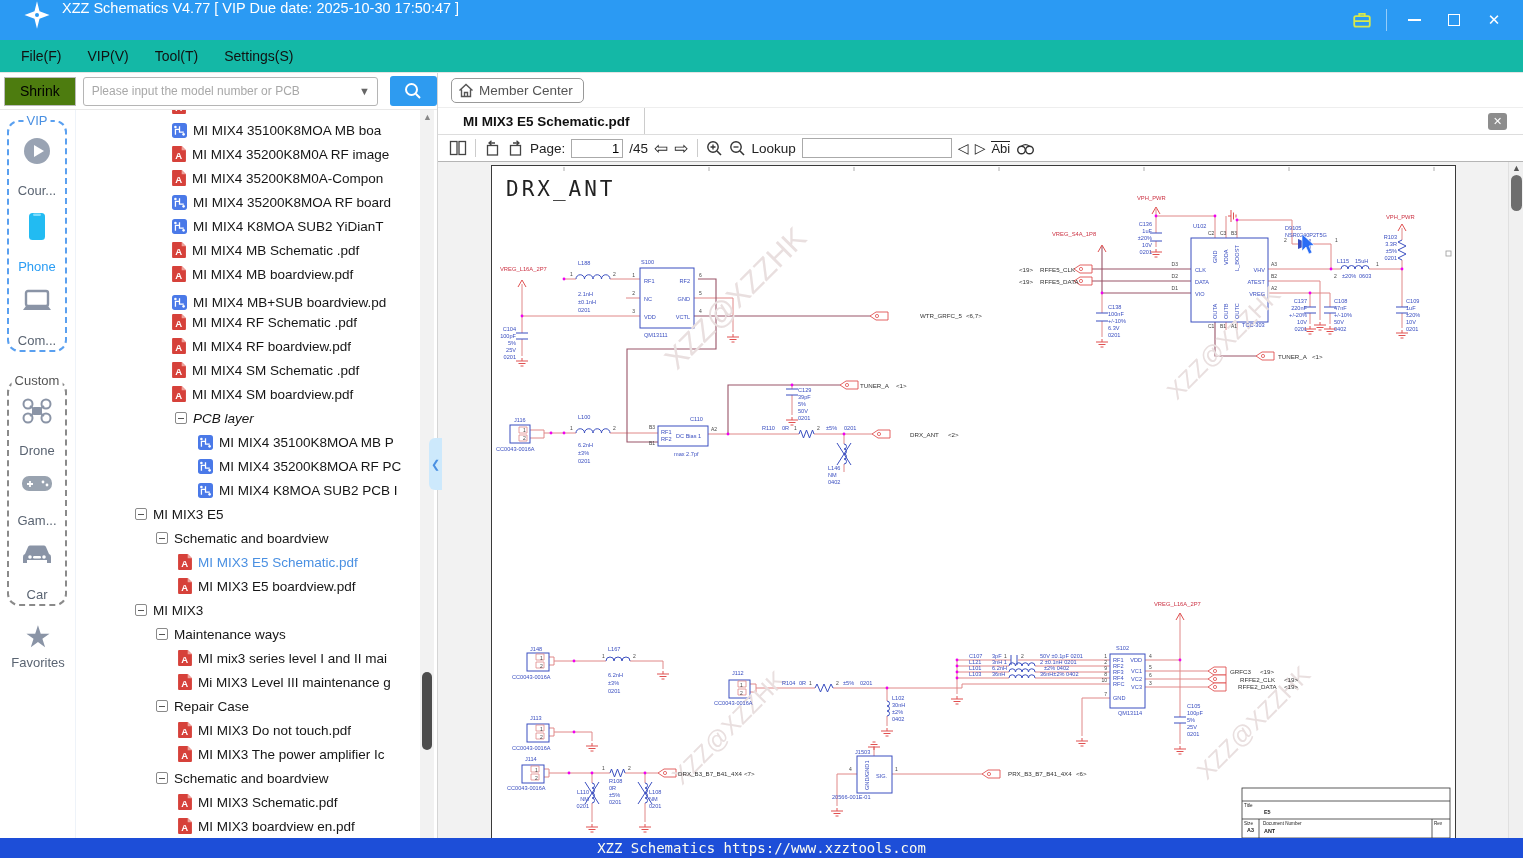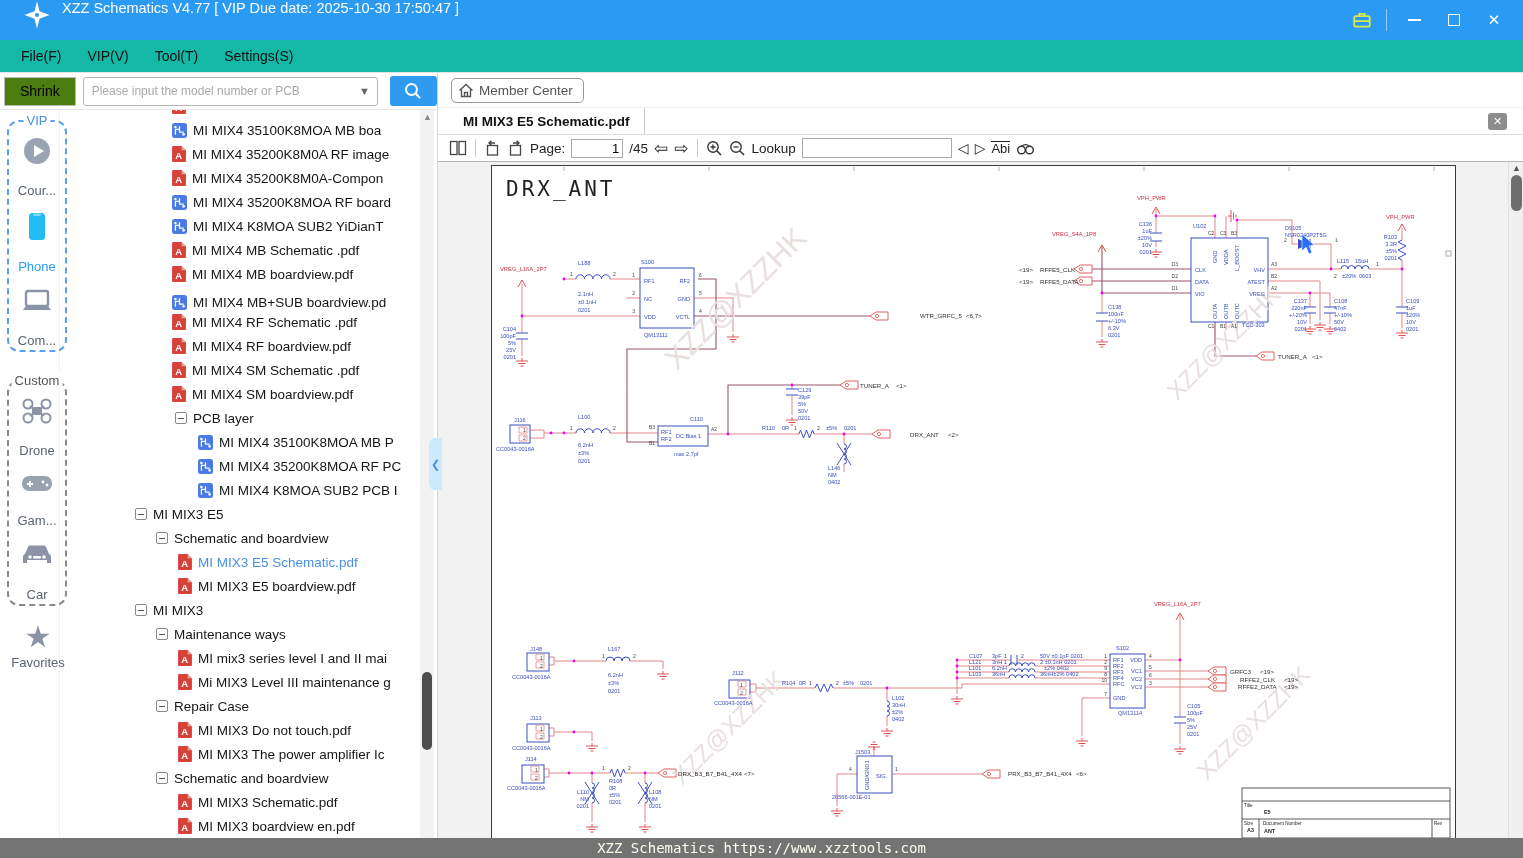--- a/index.html
+++ b/index.html
@@ -19,21 +19,21 @@
   
   .leftcol{position:absolute;left:0;top:73px;width:437px;bottom:20px;background:#fff;}
   .searchrow{position:absolute;left:0;top:0;width:100%;height:37px;border-bottom:1px solid #e8e8e8;display:flex;align-items:center;}
   .shrinkbtn{margin-left:4px;height:29px;padding:0 15px;background:#4d7c0f;border:1px solid #bbb;font-size:14px;display:flex;align-items:center;}
   .combo{margin-left:7px;width:300px;height:29px;border:1px solid #b5b5b5;border-radius:3px;display:flex;align-items:center;background:#fff;position:relative;}
   .combo input{border:none;outline:none;width:262px;margin-left:8px;font-size:12px;color:#333;font-family:"Liberation Sans",sans-serif;}
   .combo input::placeholder{color:#a8a8a8;}
   .chev{position:absolute;right:7px;color:#666;font-size:11px;}
   .searchbtn{margin-left:12px;width:48px;height:30px;background:#2e9bf0;border:none;border-radius:3px;display:flex;align-items:center;justify-content:center;}
   
-  .rail{position:absolute;left:0;top:37px;width:60px;bottom:0;background:#fff;border-right:1px solid #eef3f9;}
+  .rail{position:absolute;left:0;top:37px;width:76px;bottom:0;background:#fff;border-right:1px solid #eef3f9;}
   .vipbox{position:absolute;left:7px;top:10px;width:60px;height:232px;border:2px dashed #5aa0f0;border-radius:12px;}
   .custbox{position:absolute;left:7px;top:270px;width:60px;height:226px;border:2px dashed #8a8a8a;border-radius:12px;}
   .grouplabel{position:absolute;top:-9px;left:50%;transform:translateX(-50%);background:#fff;padding:0 3px;font-size:13px;}
   .viplabel{color:#4a90e2;}
   .custlabel{color:#555;}
   .railitem{display:flex;flex-direction:column;align-items:center;margin-top:14px;gap:14px;}
   .raillabel{font-size:13px;color:#5a6472;margin-top:3px;white-space:nowrap;}
   .bluelabel{color:#2a9df4;}
   .favwrap{position:absolute;left:0;top:512px;width:76px;display:flex;flex-direction:column;align-items:center;}
   .star{font-size:30px;color:#8a94a6;line-height:30px;}
@@ -64,21 +64,21 @@
   .navchar{font-size:17px;line-height:17px;color:#222;}
   .tri{font-size:14px;color:#222;}
   .abi{font-size:13px;border-top:1.5px solid #222;line-height:14px;}
   
   .viewport{flex:1;position:relative;background:#f2f2f2;overflow:hidden;}
   .page{position:absolute;left:53px;top:3px;width:965px;height:680px;background:#fff;border:1px solid #3a3a3a;}
   .vscroll{position:absolute;right:0;top:0;width:15px;bottom:0;background:#f0f0f0;border-left:1px solid #e0e0e0;}
   .vscroll .up{position:absolute;top:1px;left:3px;color:#555;font-size:9px;}
   .vthumb{position:absolute;left:2px;top:13px;width:11px;height:36px;background:#6e6e6e;border-radius:6px;}
   
-  .statusbar{position:absolute;left:0;bottom:0;width:100%;height:20px;background:#737373;display:flex;align-items:center;justify-content:center;}
+  .statusbar{position:absolute;left:0;bottom:0;width:100%;height:20px;background:#1d4ed8;display:flex;align-items:center;justify-content:center;}
   .statusbar span{color:#fdfdef;font-size:14px;font-family:"DejaVu Sans Mono",monospace;}
   
   svg text{font-family:"Liberation Sans",sans-serif;}
   .sl-ttl{font-family:"DejaVu Sans Mono",monospace;font-size:21px;letter-spacing:3px;fill:#222;}
   .sl-net{font-size:5.8px;fill:#cc3344;}
   .sl-cmp{font-size:5.6px;fill:#3b4fc0;}
   .sl-pin{font-size:5px;fill:#444;}
   .sl-blk{font-size:6.2px;fill:#333;}
   .sl-wm{font-size:30px;fill:#e9dfdf;}
   .sl-wm2{font-size:24px;fill:#e9dfdf;}
@@ -334,21 +334,21 @@
         <div class="trow" style="padding-left: 96px;">
           <span class="fic">
             <svg width="14" height="16" viewBox="0 0 13 15">
               <path d="M1,0 h8 l4,4 v10 a1,1 0 0 1 -1,1 h-11 a1,1 0 0 1 -1,-1 v-13 a1,1 0 0 1 1,-1z" fill="#d6413a"></path>
               <path d="M9,0 l4,4 h-4z" fill="#efa49d"></path>
               <text x="3" y="12" font-size="9" fill="#fff" font-family="Liberation Sans, sans-serif" font-weight="bold">A</text>
             </svg>
           </span>
           <span class="tlabel">MI MIX4 SM boardview.pdf</span>
         </div>
-        <div class="trow" style="padding-left: 99px;">
+        <div class="trow" style="padding-left: 99px; font-style: italic;">
           <span class="nodebox">
             <i></i>
           </span>
           <span class="tlabel">PCB layer</span>
         </div>
         <div class="trow" style="padding-left: 122px;">
           <span class="fic">
             <svg width="15" height="15" viewBox="0 0 14 14">
               <rect width="14" height="14" rx="2.5" fill="#4a79e8"></rect>
               <path d="M3.2,11 V6 H7 M7,3 V8.5 H11" stroke="#fff" fill="none" stroke-width="1.2"></path>

